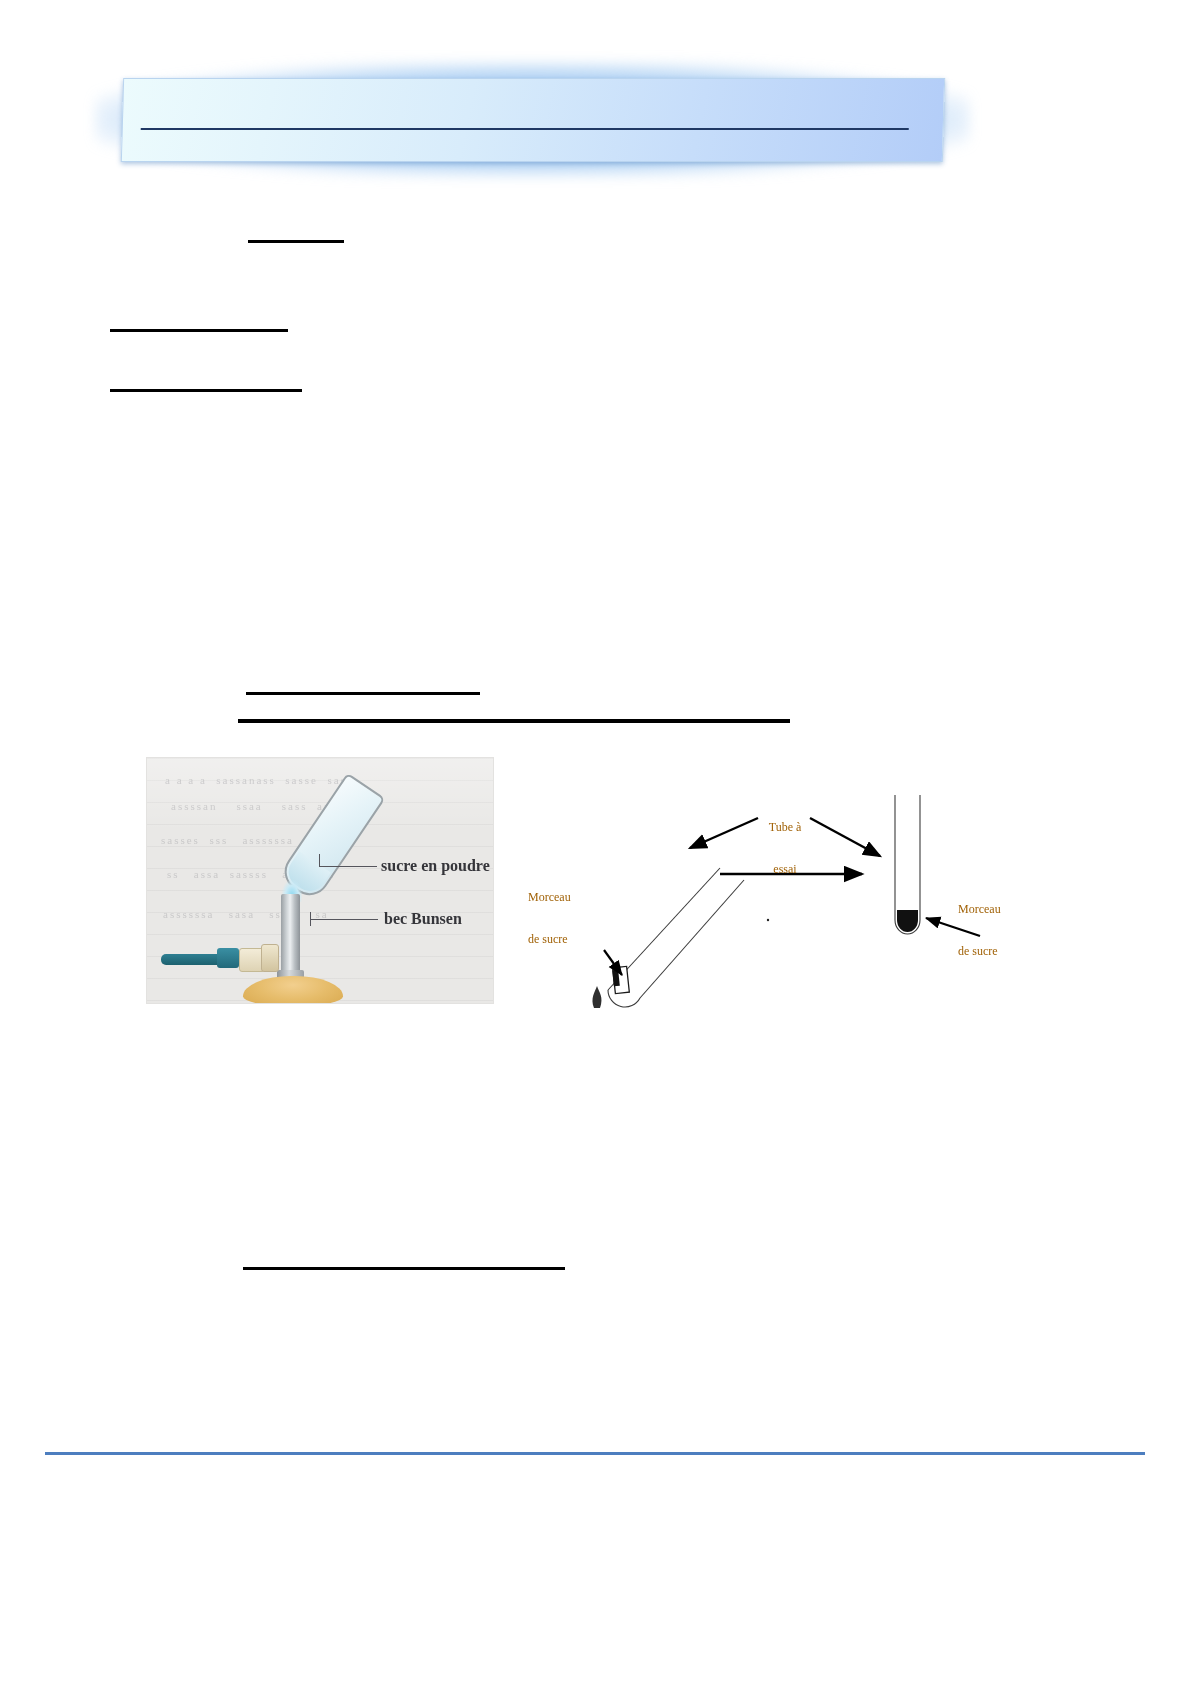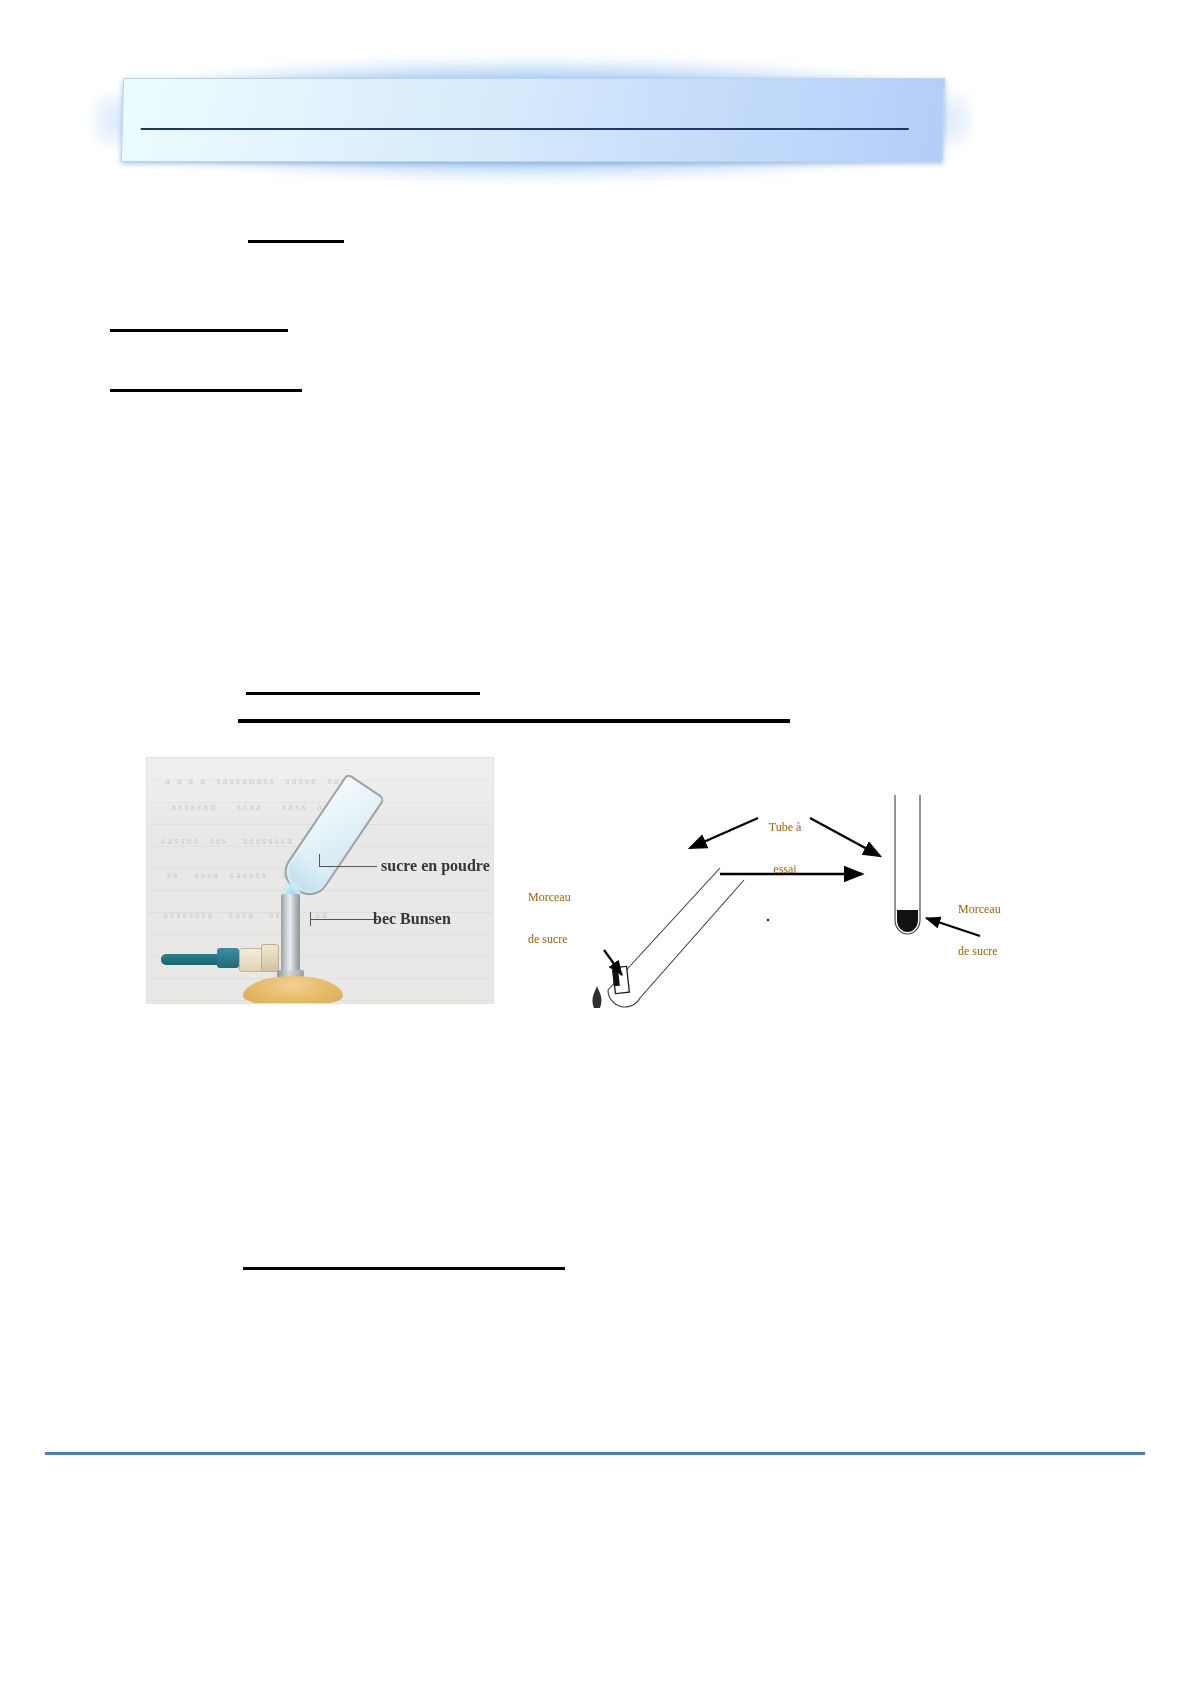--- a/index.html
+++ b/index.html
@@ -300,21 +300,21 @@
     <div class="hose-joint"></div>
     <div class="valve-knob"></div>
     <div class="valve-knob2"></div>
 
     <div class="leader-tick" style="left:172px; top:96px; height:12px;"></div>
     <div class="leader" style="left:172px; top:108px; width:58px;"></div>
     <div class="photo-label" style="left:234px; top:99px;font-family:Liberation Serif, serif;">sucre en poudre</div>
 
     <div class="leader-tick" style="left:163px; top:154px; height:14px;"></div>
     <div class="leader" style="left:163px; top:161px; width:68px;"></div>
-    <div class="photo-label" style="left:226px; top:152px;text-align:right;">bec Bunsen</div>
+    <div class="photo-label" style="left:237px; top:152px;text-align:right;">bec Bunsen</div>
   </div>
 
   <div class="diagram">
 
     <svg class="svg-layer" viewBox="0 0 560 240">
       <defs>
         <marker id="ah" markerWidth="9" markerHeight="9" refX="7" refY="3.2" orient="auto">
           <path d="M0,0 L8,3.2 L0,6.4 z" fill="#000"></path>
         </marker>
         <marker id="ahs" markerWidth="8" markerHeight="8" refX="6.5" refY="2.8" orient="auto">

